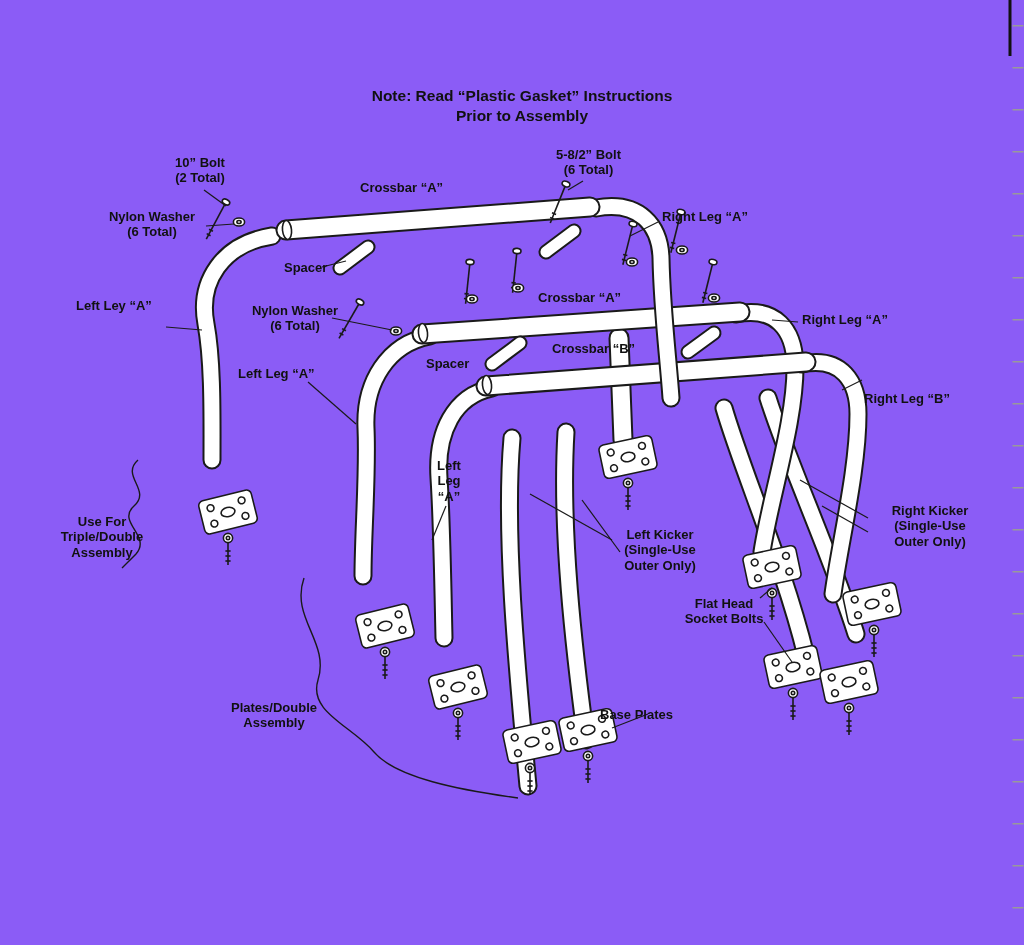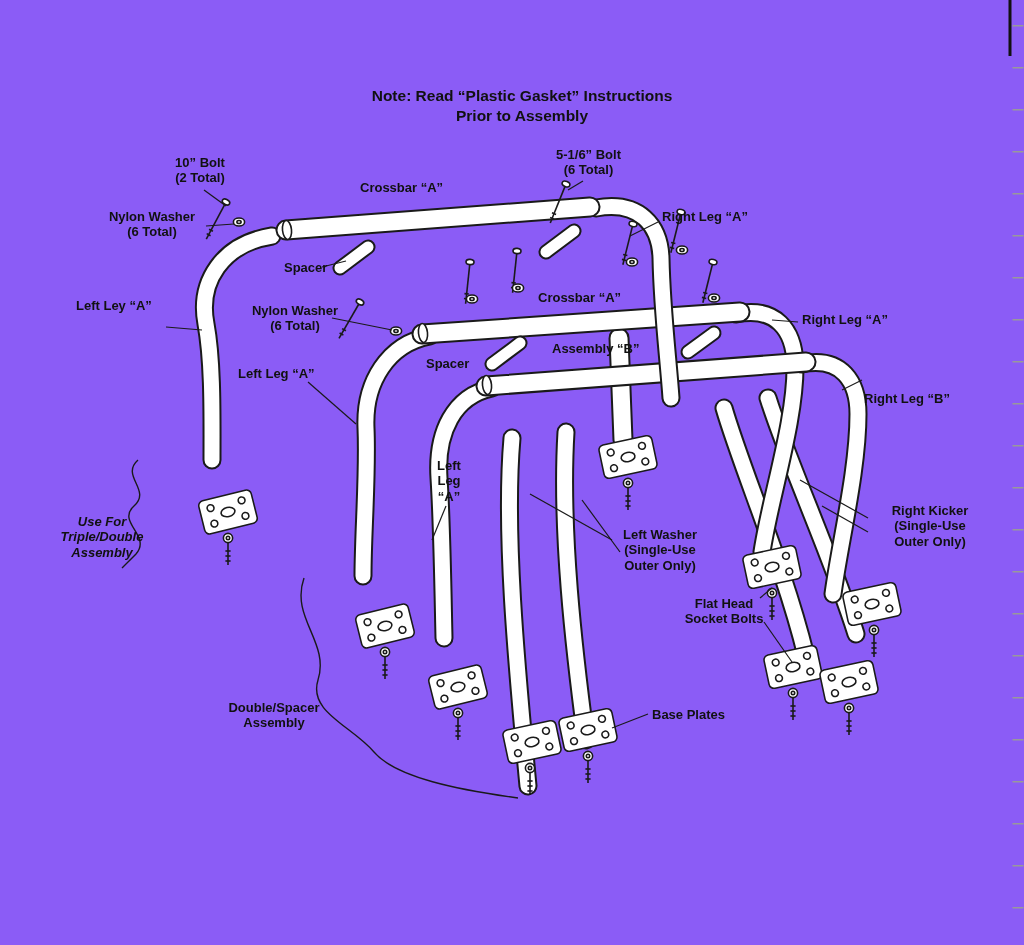--- a/index.html
+++ b/index.html
@@ -188,64 +188,64 @@
 </svg>
 
 <div class="note" style="left:262px;top:86px;width:520px;">Note: Read “Plastic Gasket” Instructions
 Prior to Assembly</div>
 
 <div class="label" style="left:145px;top:155px;width:110px;">10” Bolt
 (2 Total)</div>
 
 <div class="label left" style="left:360px;top:180px;">Crossbar “A”</div>
 
-<div class="label" style="left:536px;top:147px;width:105px;">5-1/6” Bolt
+<div class="label" style="left:536px;top:147px;width:105px;">5-8/2” Bolt
 (6 Total)</div>
 
 <div class="label" style="left:92px;top:209px;width:120px;">Nylon Washer
 (6 Total)</div>
 
 <div class="label left" style="left:662px;top:209px;">Right Leg “A”</div>
 
 <div class="label left" style="left:284px;top:260px;">Spacer</div>
 
 <div class="label" style="left:235px;top:303px;width:120px;">Nylon Washer
 (6 Total)</div>
 
 <div class="label left" style="left:538px;top:290px;">Crossbar “A”</div>
 
 <div class="label left" style="left:802px;top:312px;">Right Leg “A”</div>
 
 <div class="label left" style="left:76px;top:298px;">Left Ley “A”</div>
 
-<div class="label left" style="left:552px;top:341px;">Assembly “B”</div>
+<div class="label left" style="left:552px;top:341px;">Crossbar “B”</div>
 
 <div class="label left" style="left:238px;top:366px;">Left Leg “A”</div>
 
 <div class="label left" style="left:426px;top:356px;">Spacer</div>
 
 <div class="label left" style="left:864px;top:391px;">Right Leg “B”</div>
 
 <div class="label" style="left:424px;top:458px;width:50px;text-align:center;">Left
 Leg
 “A”</div>
 
-<div class="label" style="left:40px;top:514px;width:124px;font-style:italic;">Use For
+<div class="label" style="left:40px;top:514px;width:124px;">Use For
 Triple/Double
 Assembly</div>
 
-<div class="label" style="left:600px;top:527px;width:120px;">Left Washer
+<div class="label" style="left:600px;top:527px;width:120px;">Left Kicker
 (Single-Use
 Outer Only)</div>
 
 <div class="label" style="left:870px;top:503px;width:120px;">Right Kicker
 (Single-Use
 Outer Only)</div>
 
 <div class="label" style="left:662px;top:596px;width:124px;">Flat Head
 Socket Bolts</div>
 
-<div class="label" style="left:202px;top:700px;width:144px;">Double/Spacer
+<div class="label" style="left:202px;top:700px;width:144px;">Plates/Double
 Assembly</div>
 
-<div class="label left" style="left:652px;top:707px;">Base Plates</div>
+<div class="label left" style="left:600px;top:707px;">Base Plates</div>
 
 </div>
 
 </body></html>

